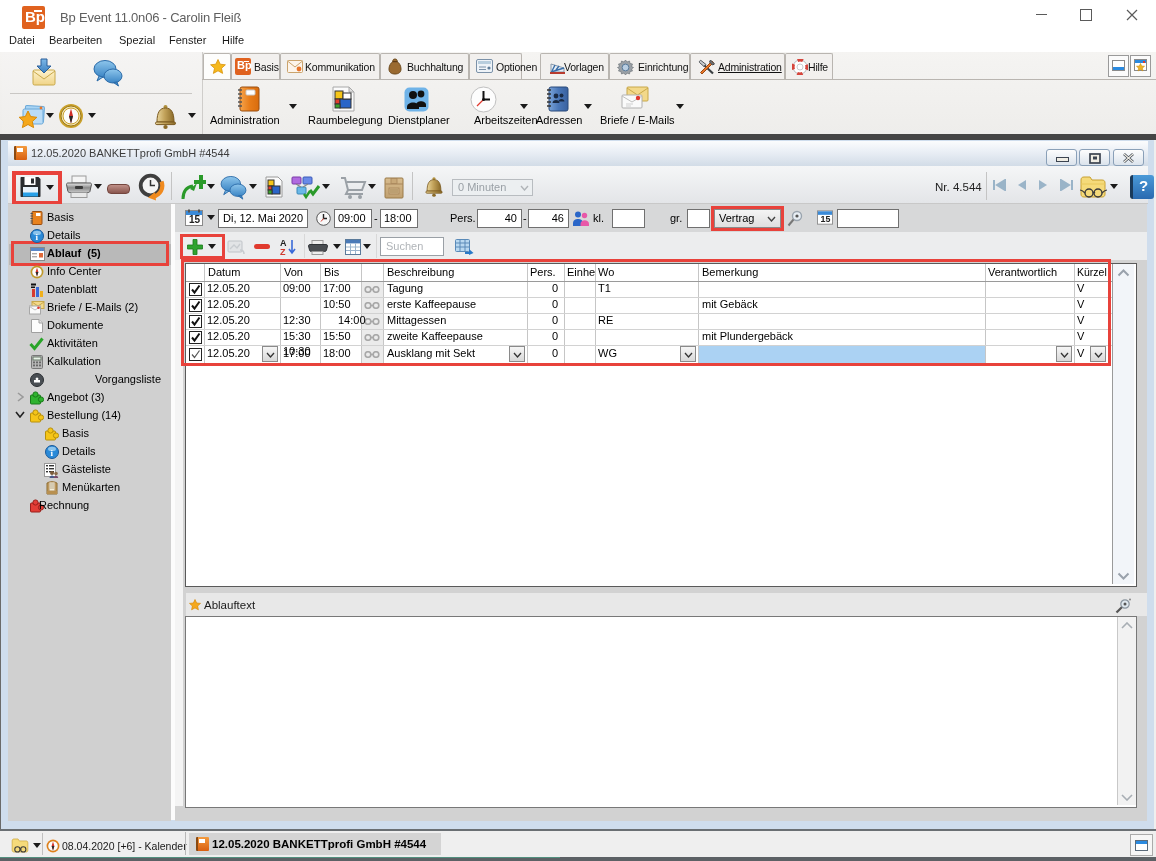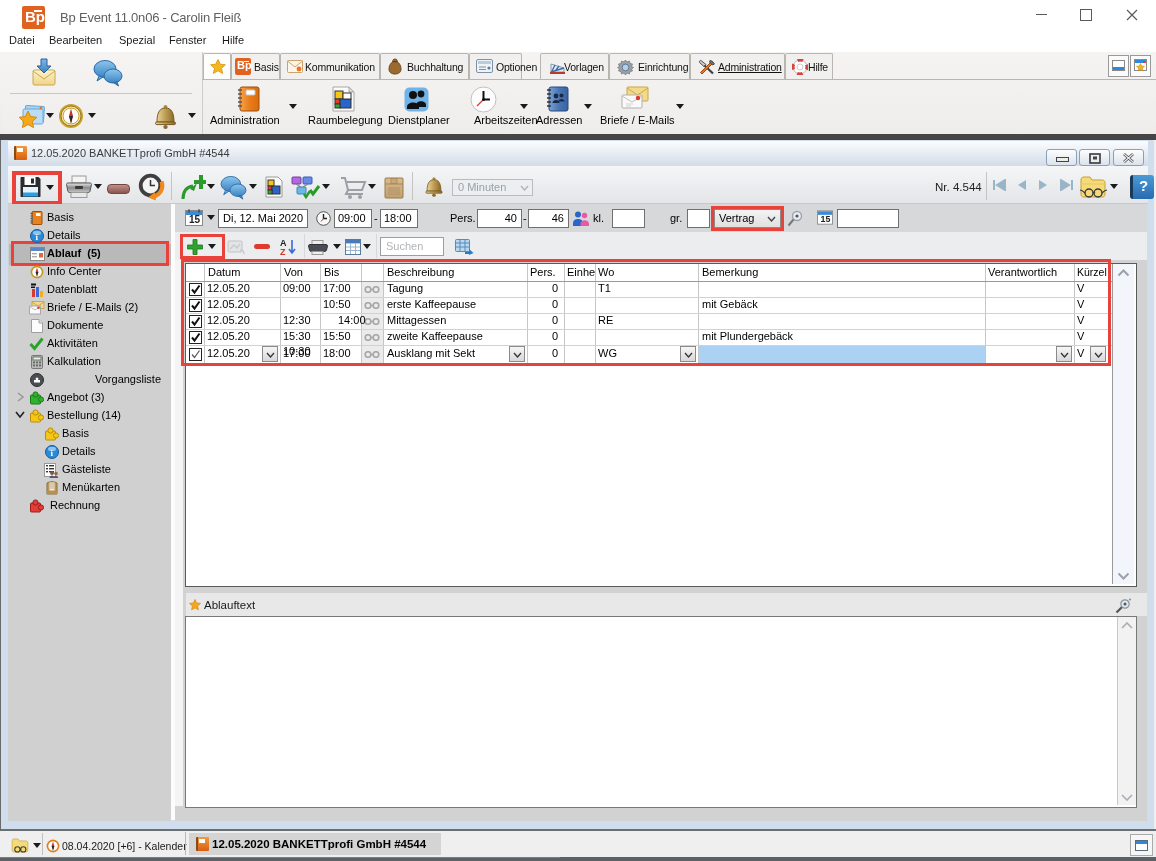--- a/index.html
+++ b/index.html
@@ -578,21 +578,21 @@
     </g>
     <rect x="2" y="10" width="10" height="3" fill="#b89050"></rect>
   </svg>
 <div class="treetx" style="left:62px;top:481px;">Menükarten</div>
 
 <svg class="abs" style="left:29px;top:498px;" width="15" height="15" viewBox="0 0 15 15">
     <rect x="1.5" y="5" width="10" height="9" rx="1" fill="#e23d36" stroke="#9a1f1a"></rect>
     <circle cx="6.5" cy="4.5" r="2.6" fill="#e23d36" stroke="#9a1f1a"></circle>
     <circle cx="12" cy="9.5" r="2.6" fill="#e23d36" stroke="#9a1f1a"></circle>
   </svg>
-<div class="treetx" style="left:50px;top:499px;">Rechnung</div>
+<div class="treetx" style="left:39px;top:499px;">Rechnung</div>
 
 <div class="abs" style="left:171px;top:204px;width:4px;height:616px;background:#fcfcfc;"></div>
 
 <div class="abs" style="left:175px;top:204px;width:972px;height:617px;background:#d2d2d2;"></div>
 
 <div class="abs" style="left:175px;top:204px;width:972px;height:28px;background:#d7d8d9;"></div>
 <svg class="abs" style="left:185px;top:209px;" width="18" height="18" viewBox="0 0 18 18">
     <rect x="0.5" y="1.5" width="17" height="15" fill="#fff" stroke="#8a8a8a"></rect>
     <rect x="1" y="2" width="16" height="4" fill="#3a8ad8"></rect>
     <rect x="3" y="0.5" width="2" height="3" fill="#555"></rect>

